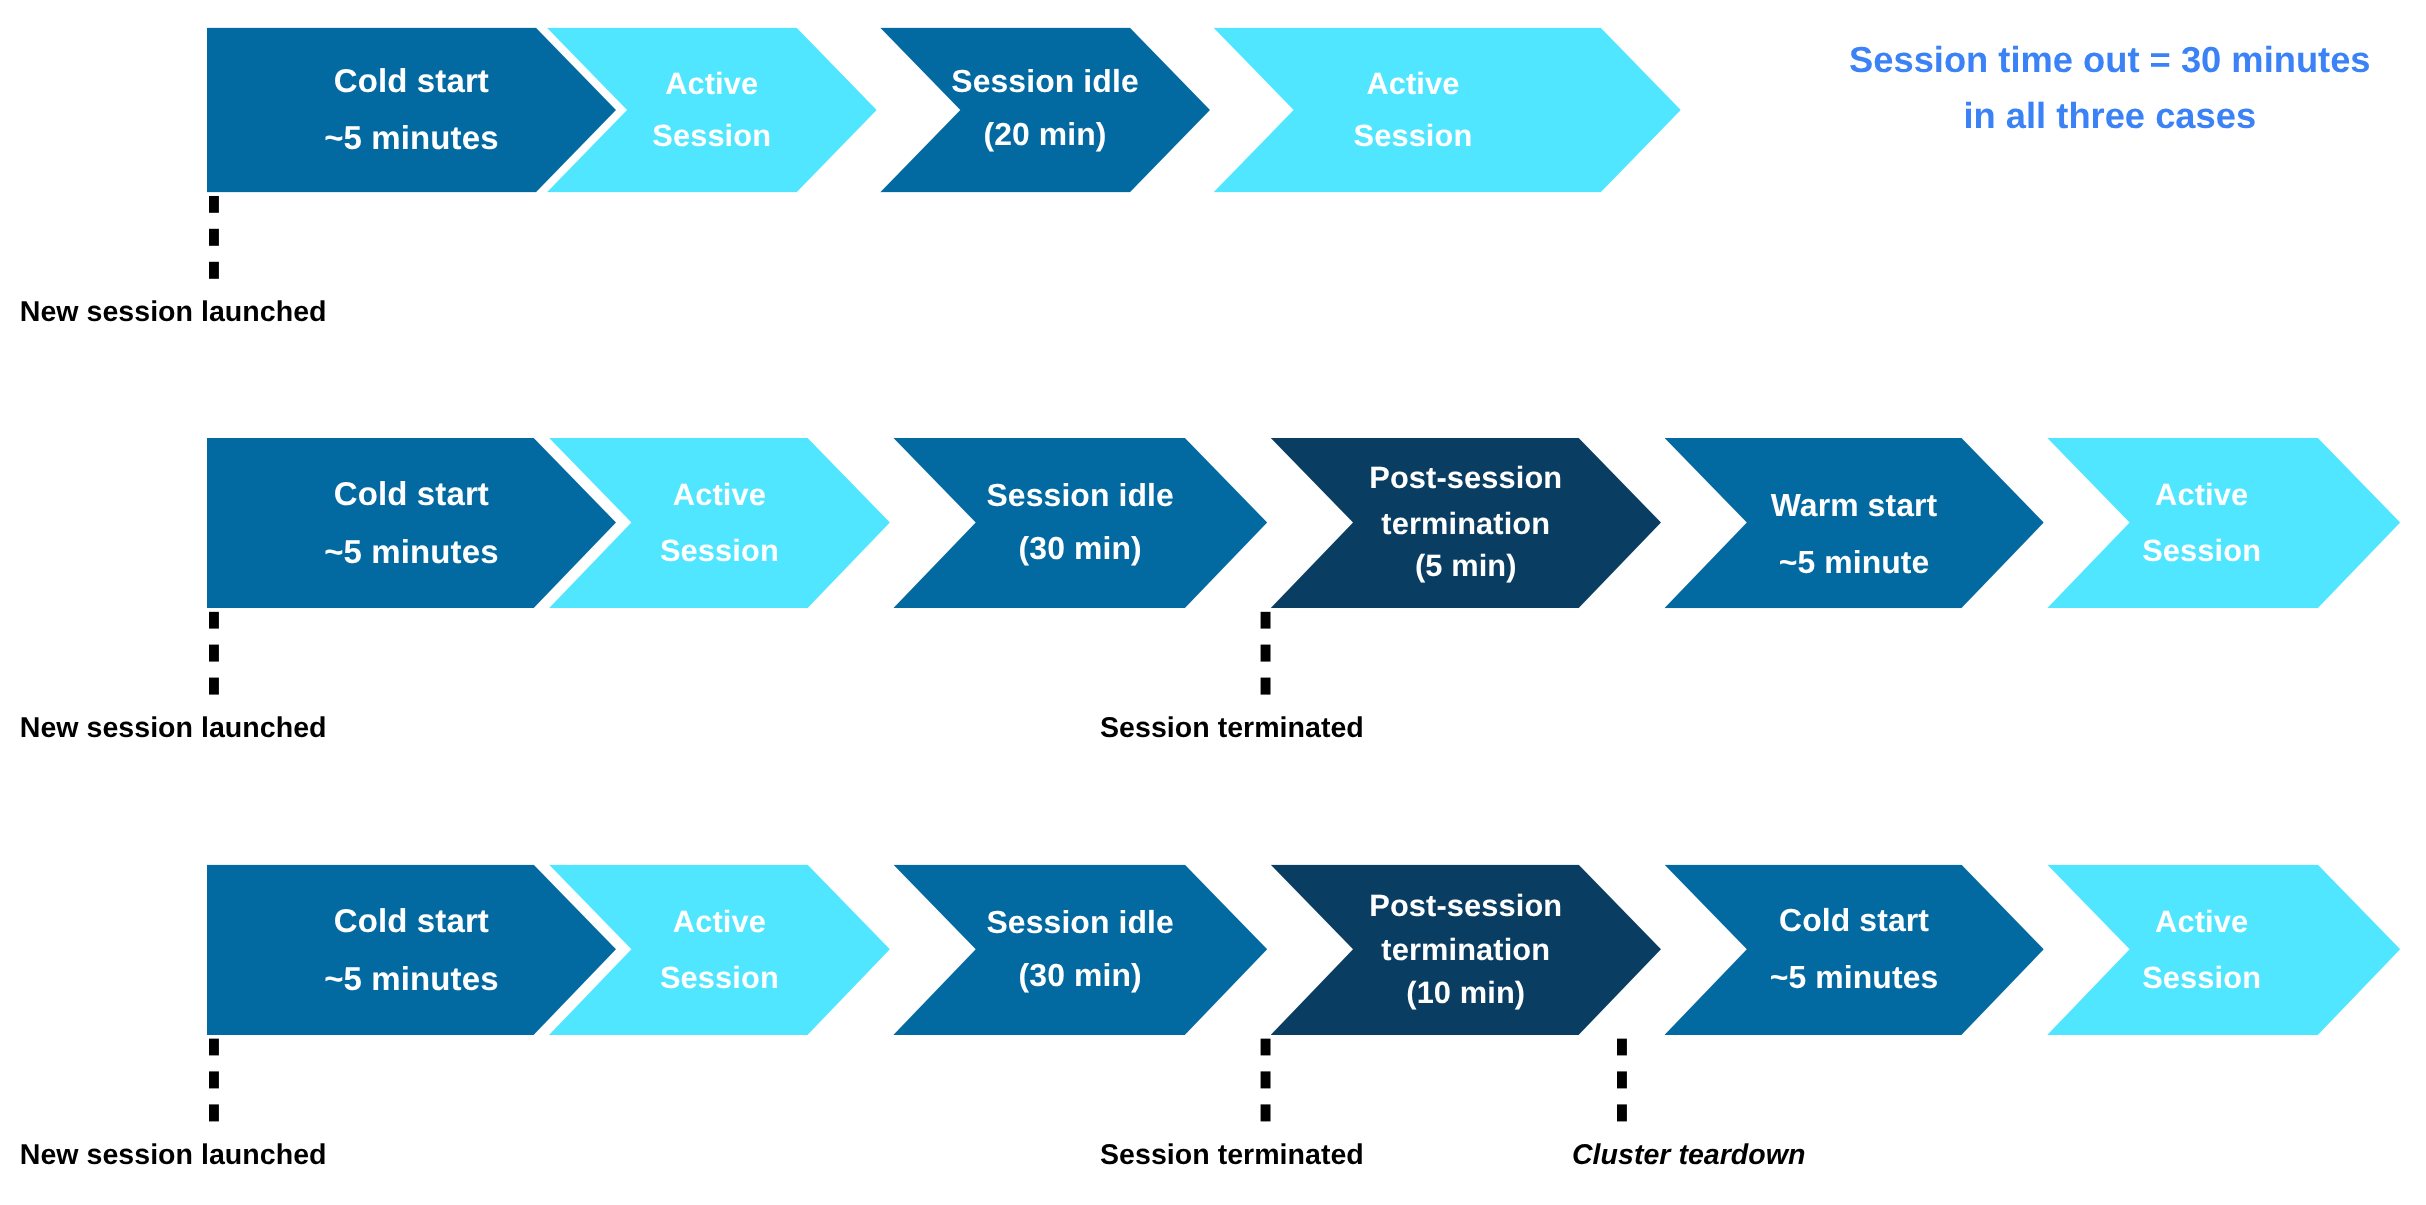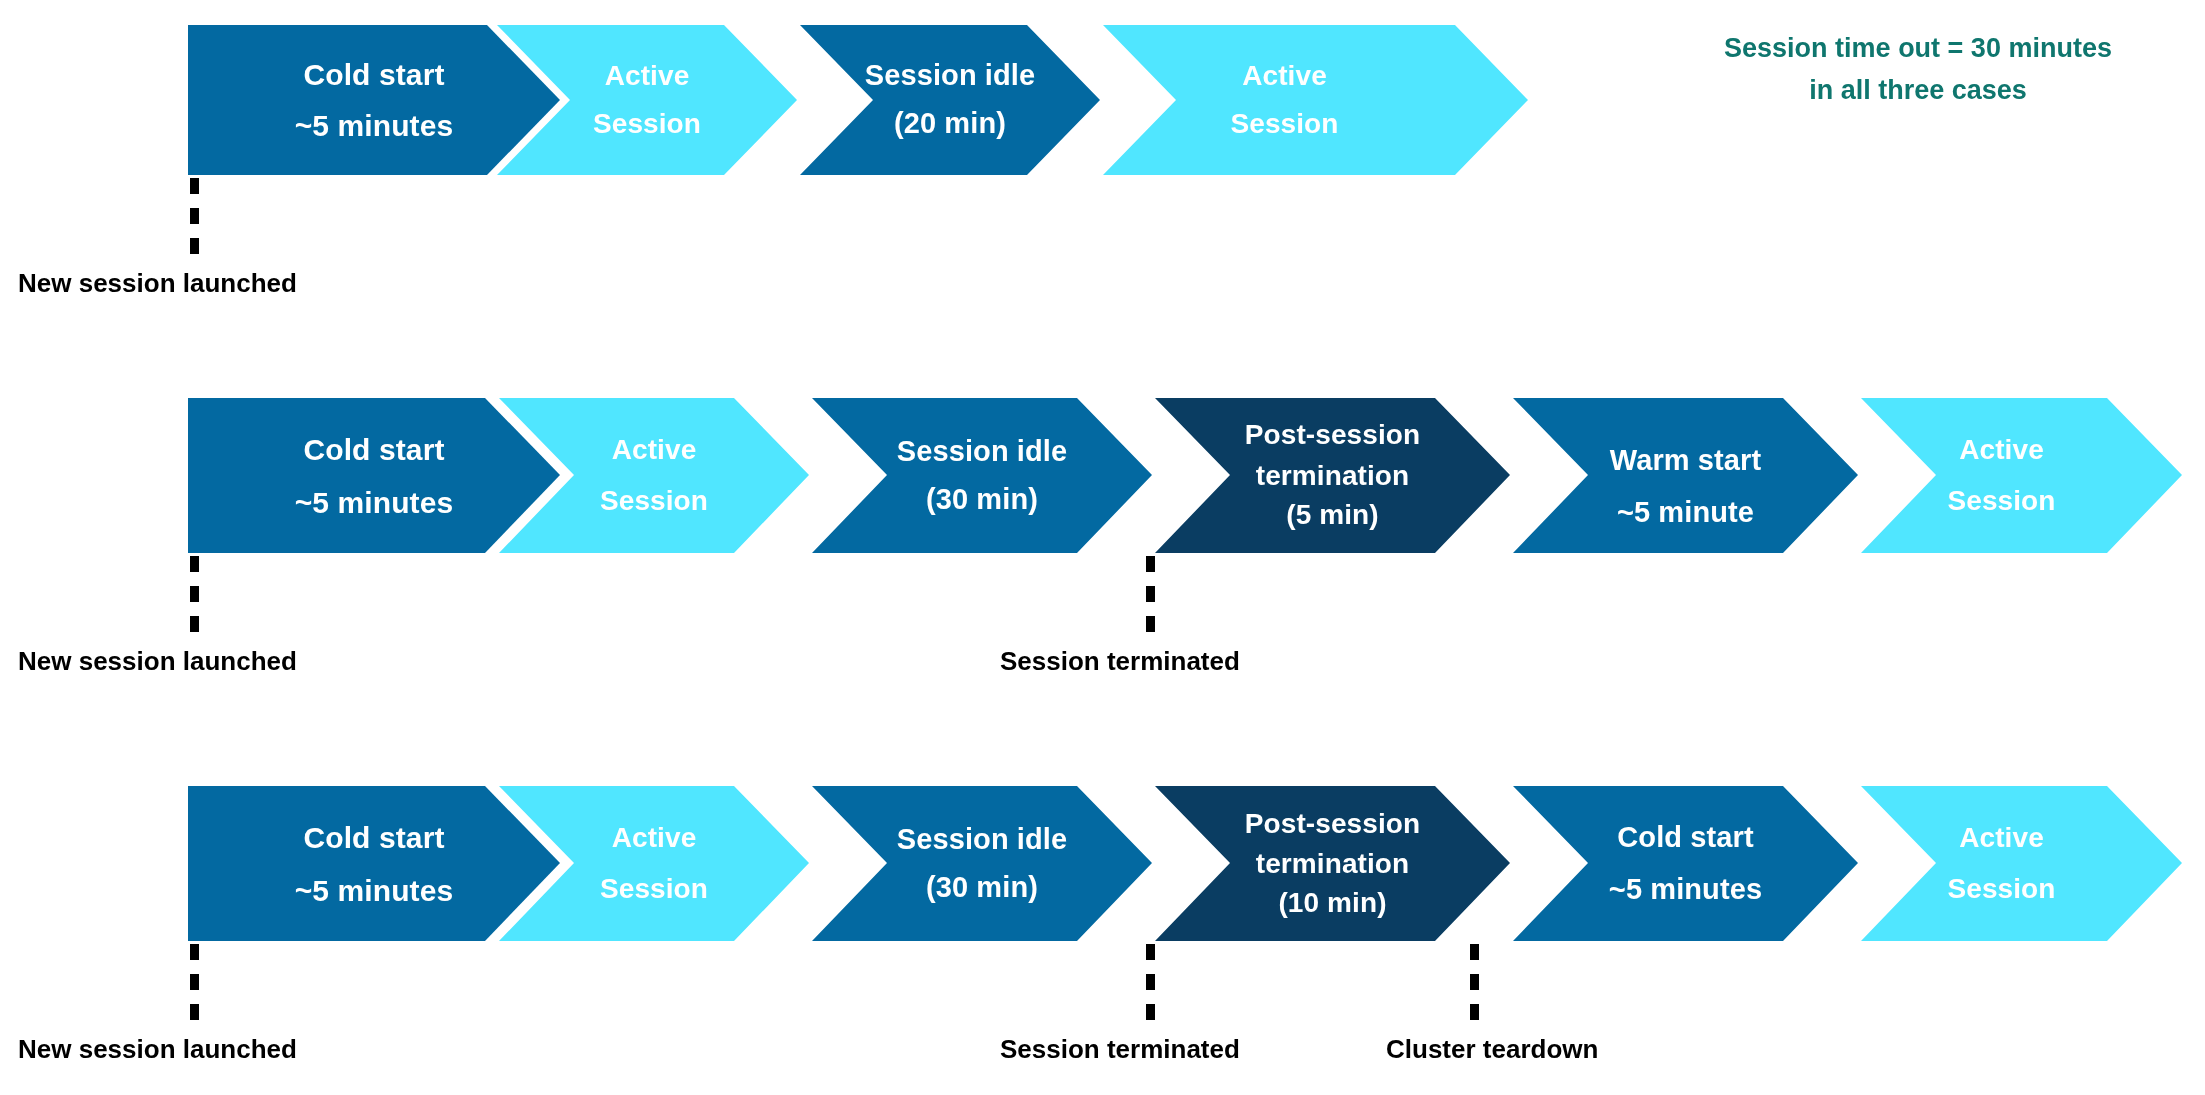--- a/index.html
+++ b/index.html
@@ -70,23 +70,23 @@
     color: #000000;
     font-weight: bold;
     font-size: 26px;
     white-space: nowrap;
     line-height: 1.2;
   }
 
   
   .note {
     position: absolute;
-    color: #0f766e;
+    color: #3b82f6;
     font-weight: bold;
-    font-size: 27px;
+    font-size: 33px;
     line-height: 1.55;
     text-align: center;
     white-space: nowrap;
   }
 </style>
 </head>
 <body>
 
 <div id="canvas">
 
@@ -210,16 +210,16 @@
       <span class="ln" style="margin-top:14px; margin-right:40px">Session</span>
     </div>
 
     <div class="marker" style="left:190px; top:944px; height:85px;"></div>
     <div class="caption" style="left:18px; top:1034px;">New session launched</div>
 
     <div class="marker" style="left:1146px; top:944px; height:85px;"></div>
     <div class="caption" style="left:1000px; top:1034px;">Session terminated</div>
 
     <div class="marker" style="left:1470px; top:944px; height:85px;"></div>
-    <div class="caption" style="left:1386px; top:1034px;">Cluster teardown</div>
+    <div class="caption" style="left:1429px; top:1034px;font-style:italic;">Cluster teardown</div>
   </div>
 
 </div>
 
 </body></html>

